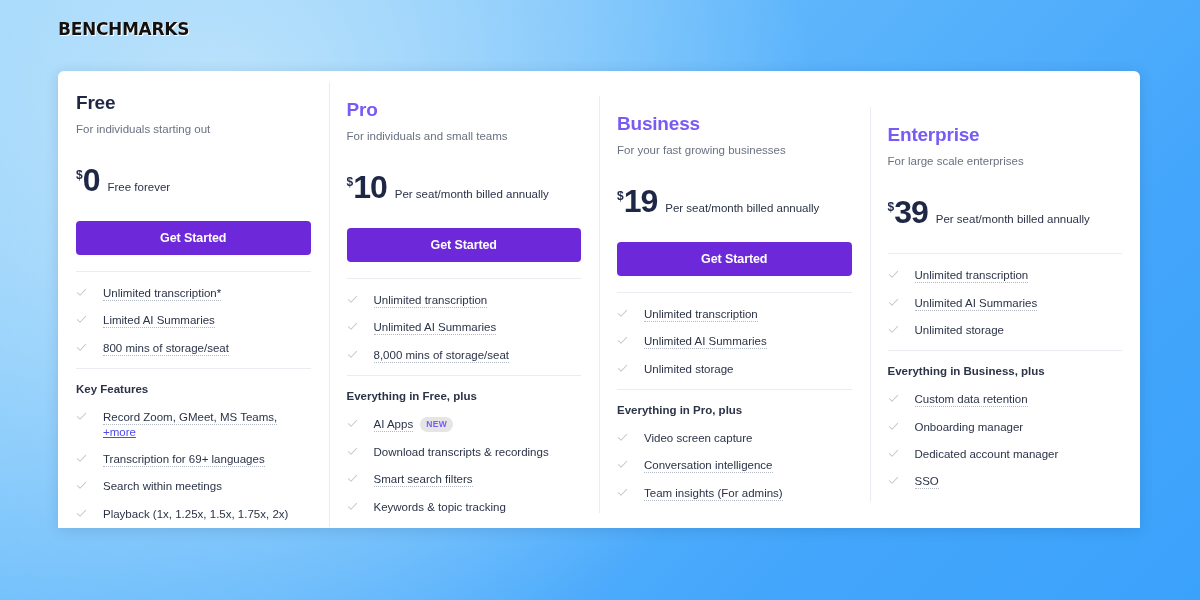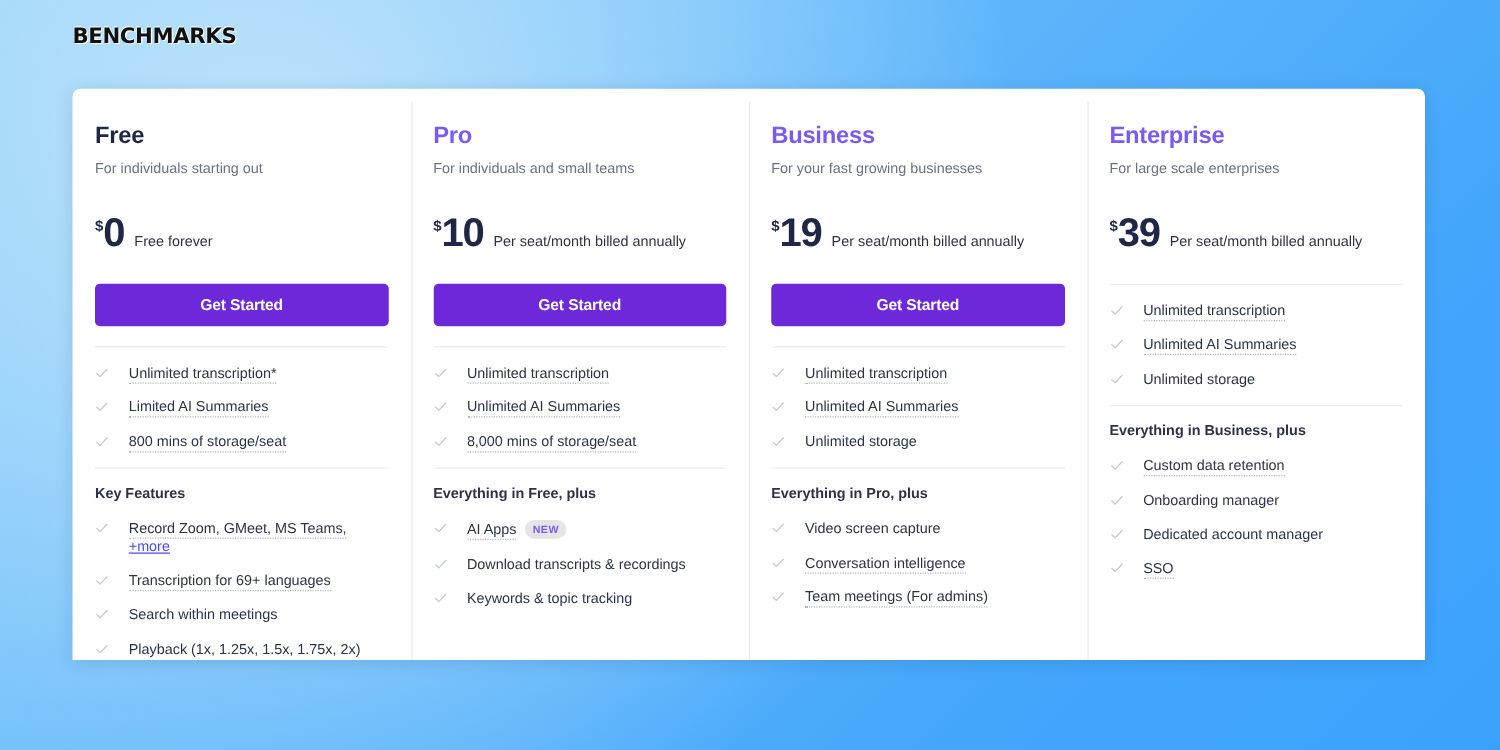--- a/index.html
+++ b/index.html
@@ -53,20 +53,21 @@
     position: absolute;
     left: 58px;
     top: 71px;
     width: 1082px;
     height: 457px;
     background: #ffffff;
     border-radius: 6px 6px 0 0;
     box-shadow: 0 2px 14px rgba(16,40,80,0.14);
     display: flex;
     overflow: hidden;
+    align-items: center;
   }
 
   .plan {
     flex: 1 1 0;
     min-width: 0;
     padding: 27px 18px 0 18px;
     position: relative;
   }
   .plan + .plan::before {
     content: "";
@@ -314,20 +315,28 @@
           </svg>
         </span>
         <span><span class="feat-label">Download transcripts &amp; recordings</span></span>
       </div>
       <div class="feat">
         <span class="check">
           <svg width="11" height="11" viewBox="0 0 12 12" fill="none" aria-hidden="true">
             <path d="M1.5 6.2 L4.4 9 L10.5 2.6" stroke="#c3c8d2" stroke-width="1.1" stroke-linecap="round" stroke-linejoin="round"></path>
           </svg>
         </span>
+        <span><span class="feat-label dotted">Smart search filters</span></span>
+      </div>
+      <div class="feat">
+        <span class="check">
+          <svg width="11" height="11" viewBox="0 0 12 12" fill="none" aria-hidden="true">
+            <path d="M1.5 6.2 L4.4 9 L10.5 2.6" stroke="#c3c8d2" stroke-width="1.1" stroke-linecap="round" stroke-linejoin="round"></path>
+          </svg>
+        </span>
         <span><span class="feat-label">Keywords &amp; topic tracking</span></span>
       </div>
     </div>
     <div class="plan">
       <div class="plan-name">Business</div>
       <div class="plan-tagline">For your fast growing businesses</div>
       <div class="price-row">
         <span class="currency">$</span>
         <span class="amount">19</span>
         <span class="price-note">Per seat/month billed annually</span>
@@ -375,21 +384,21 @@
           </svg>
         </span>
         <span><span class="feat-label dotted">Conversation intelligence</span></span>
       </div>
       <div class="feat">
         <span class="check">
           <svg width="11" height="11" viewBox="0 0 12 12" fill="none" aria-hidden="true">
             <path d="M1.5 6.2 L4.4 9 L10.5 2.6" stroke="#c3c8d2" stroke-width="1.1" stroke-linecap="round" stroke-linejoin="round"></path>
           </svg>
         </span>
-        <span><span class="feat-label dotted">Team meetings (For admins)</span></span>
+        <span><span class="feat-label dotted">Team insights (For admins)</span></span>
       </div>
     </div>
     <div class="plan">
       <div class="plan-name">Enterprise</div>
       <div class="plan-tagline">For large scale enterprises</div>
       <div class="price-row">
         <span class="currency">$</span>
         <span class="amount">39</span>
         <span class="price-note">Per seat/month billed annually</span>
       </div>

